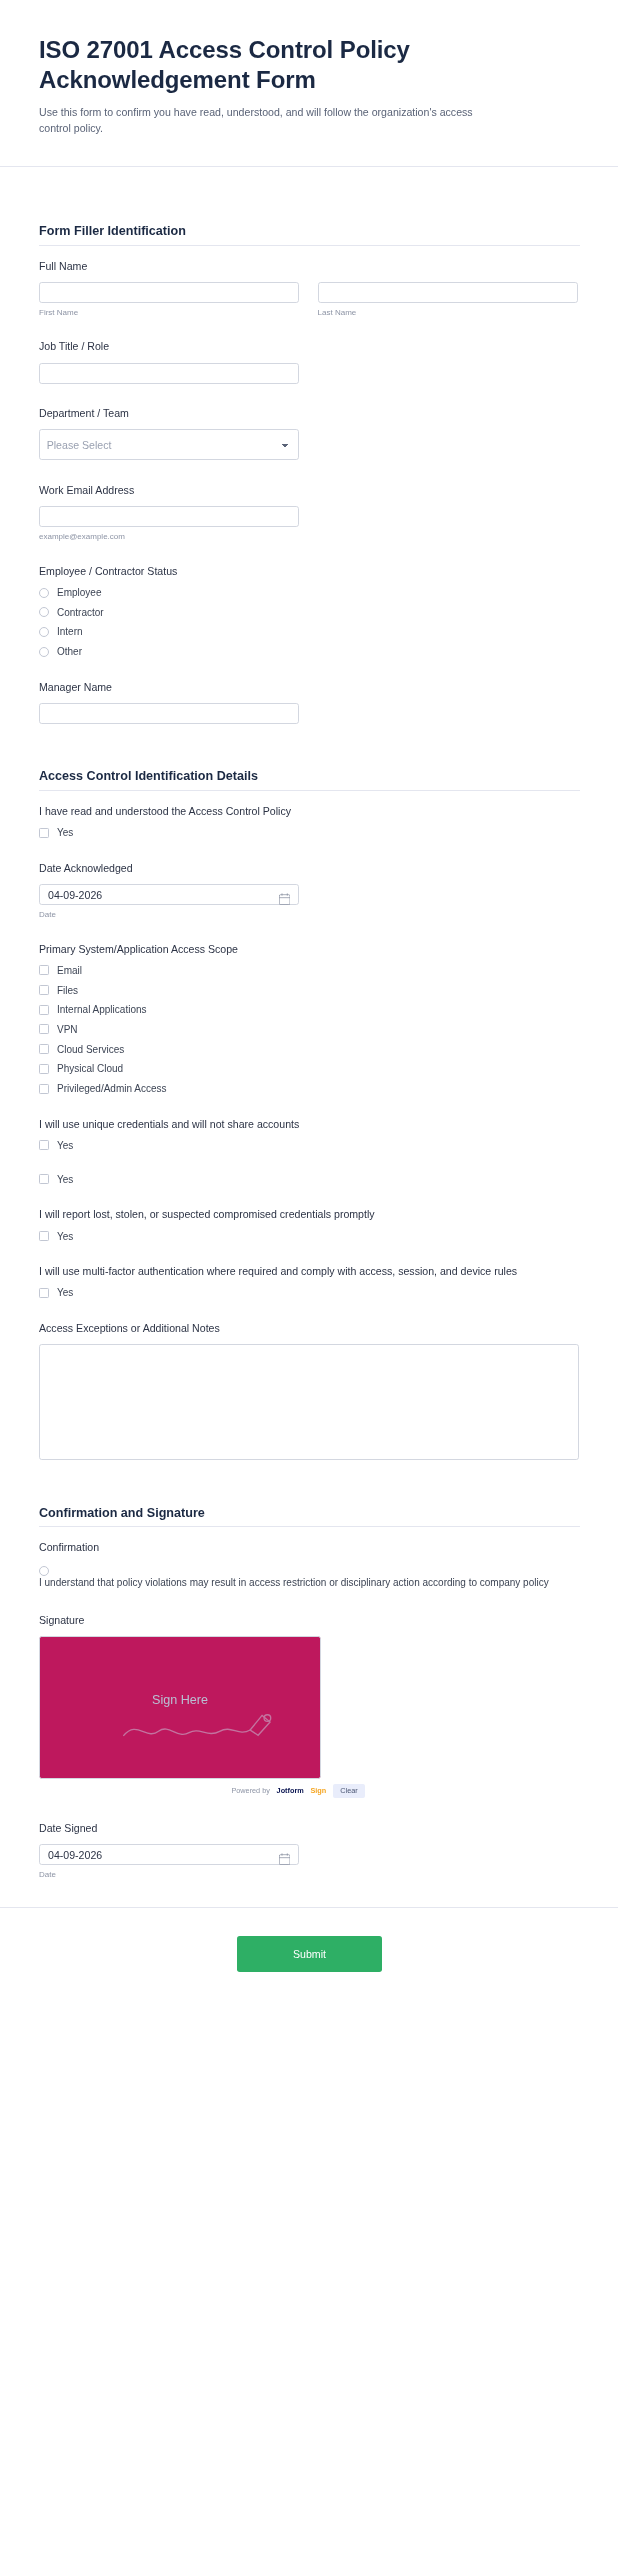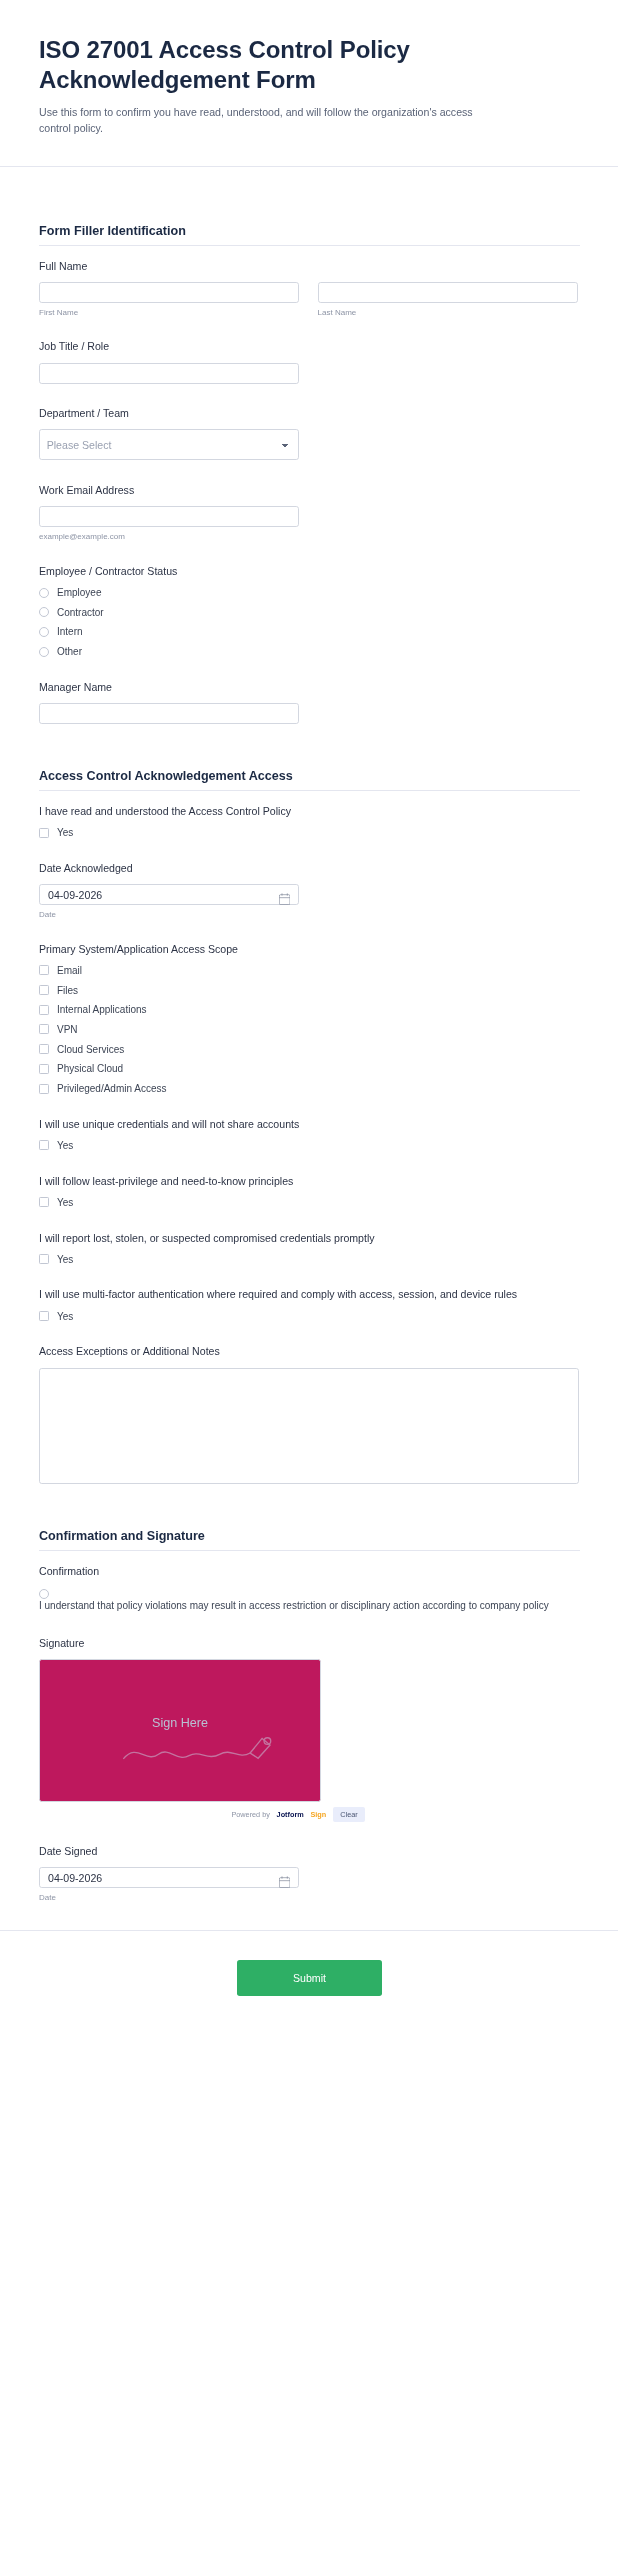--- a/index.html
+++ b/index.html
@@ -322,21 +322,21 @@
         </div>
       </div>
 
       <div class="field">
         <label class="field-label">Manager Name</label>
         <input type="text" value="" style="">
       </div>
     </div>
 
     <div class="section">
-      <div class="section-heading">Access Control Acknowledgement Access</div>
+      <div class="section-heading">Access Control Identification Details</div>
       <div class="section-rule"></div>
 
       <div class="field">
         <label class="field-label">I have read and understood the Access Control Policy</label>
         <div class="check-row yes-group">
           <span class="check-mark"></span>
           <span class="opt-label">Yes</span>
         </div>
       </div>
 
@@ -388,21 +388,20 @@
 
       <div class="field">
         <label class="field-label">I will use unique credentials and will not share accounts</label>
         <div class="check-row yes-group">
           <span class="check-mark"></span>
           <span class="opt-label">Yes</span>
         </div>
       </div>
 
       <div class="field">
-        <label class="field-label">I will follow least-privilege and need-to-know principles</label>
         <div class="check-row yes-group">
           <span class="check-mark"></span>
           <span class="opt-label">Yes</span>
         </div>
       </div>
 
       <div class="field">
         <label class="field-label">I will report lost, stolen, or suspected compromised credentials promptly</label>
         <div class="check-row yes-group">
           <span class="check-mark"></span>

